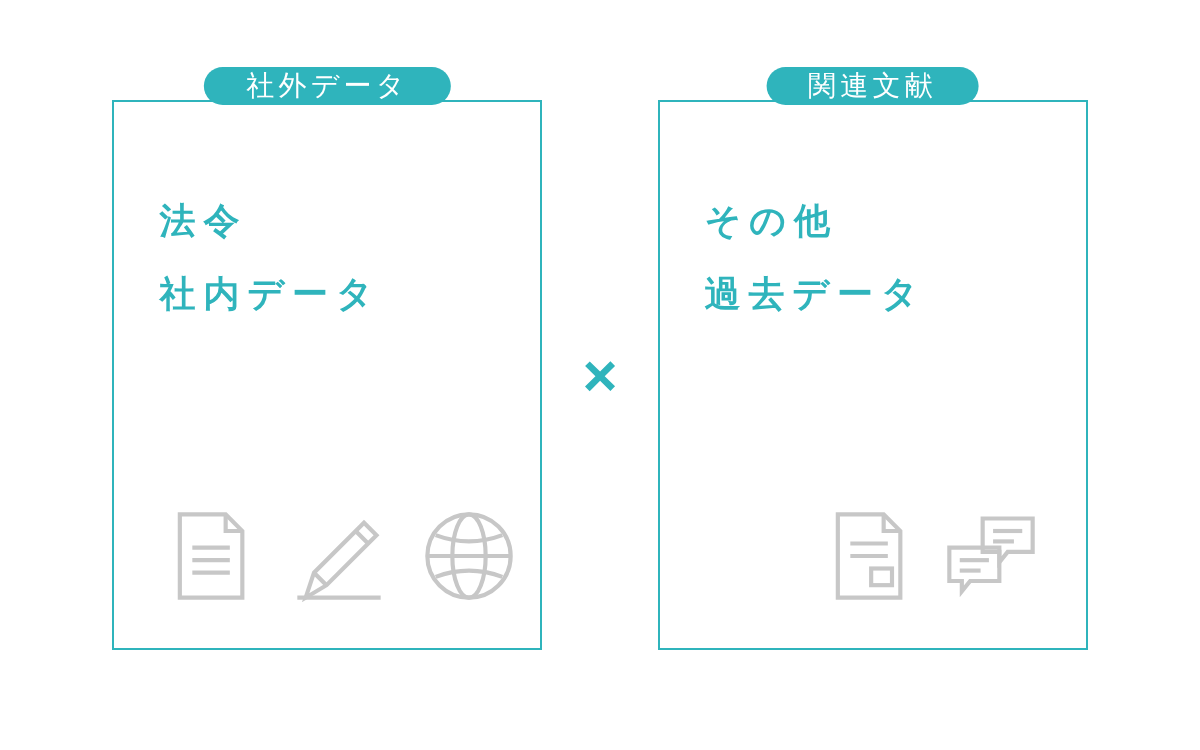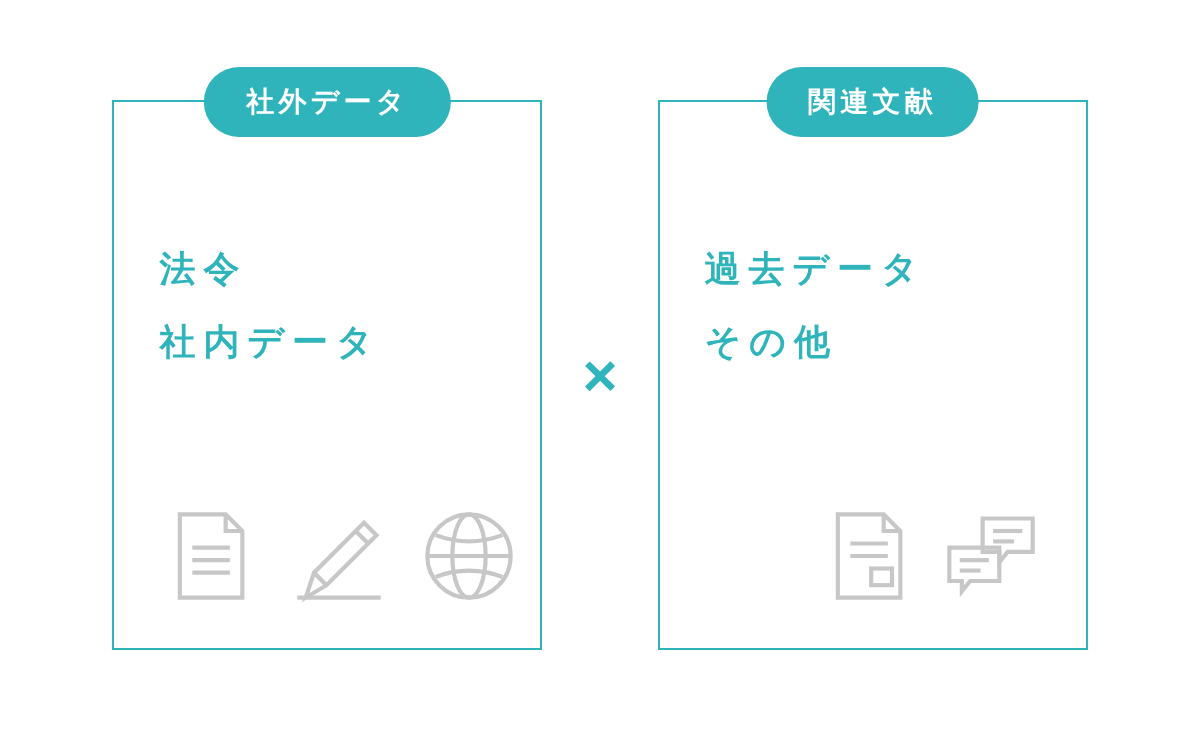--- a/index.html
+++ b/index.html
@@ -21,31 +21,30 @@
       padding: 95px 45px 40px 45px;
     }
     .panel-badge {
       position: absolute;
       top: -35px;
       left: 50%;
       transform: translateX(-50%);
       background: #2fb4bc;
       color: #fff;
       font-size: 28px;
-      font-weight: 700;
+      font-weight: 400;
       letter-spacing: 0.15em;
-      padding: 16px 42px;
+      padding: 0 42px;
       border-radius: 999px;
       white-space: nowrap;
     }
     .panel-items {
       display: flex;
       flex-direction: column;
       gap: 24px;
-      margin-top: 48px;
     }
     .panel-item {
       color: #2fb4bc;
       font-size: 36px;
       font-weight: 700;
       letter-spacing: 0.22em;
     }
     .icon-row {
       position: absolute;
       bottom: 38px;
@@ -106,22 +105,22 @@
       </svg>
     </span>
   </div>
 </div>
 
 <div class="operator">×</div>
 
 <div class="panel">
   <div class="panel-badge">関連文献</div>
   <div class="panel-items">
+    <div class="panel-item">その他</div>
     <div class="panel-item">過去データ</div>
-    <div class="panel-item">その他</div>
   </div>
   <div class="icon-row right">
     <span>
       <svg viewBox="0 0 48 48">
         <path d="M10 4 H32 L40 12 V44 H10 Z"></path>
         <path d="M32 4 V12 H40"></path>
         <line x1="16" y1="18" x2="34" y2="18"></line>
         <line x1="16" y1="24" x2="34" y2="24"></line>
         <rect x="26" y="30" width="10" height="8"></rect>
       </svg>

